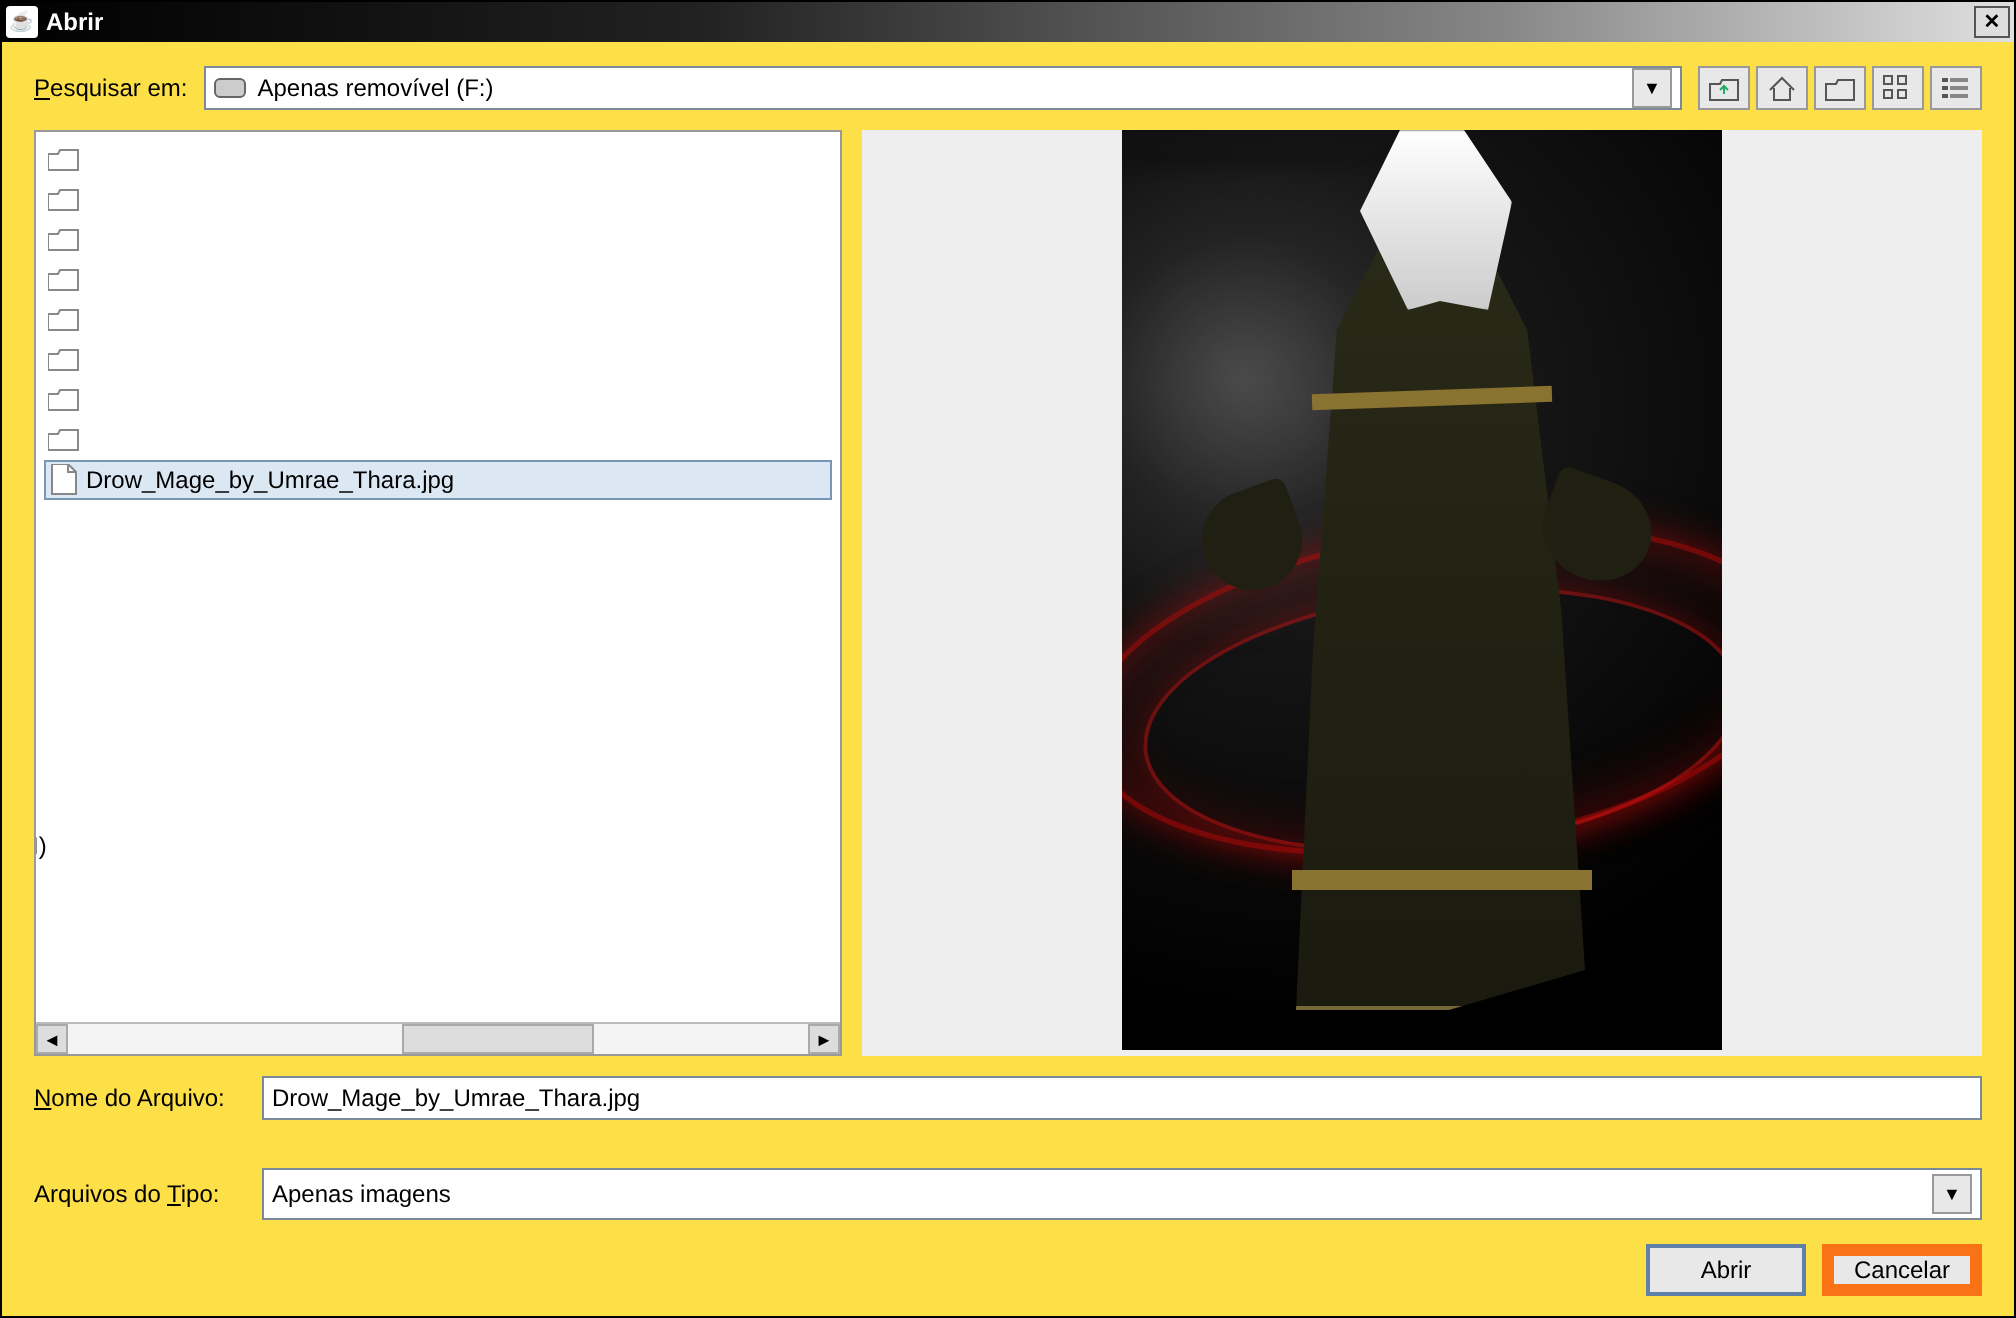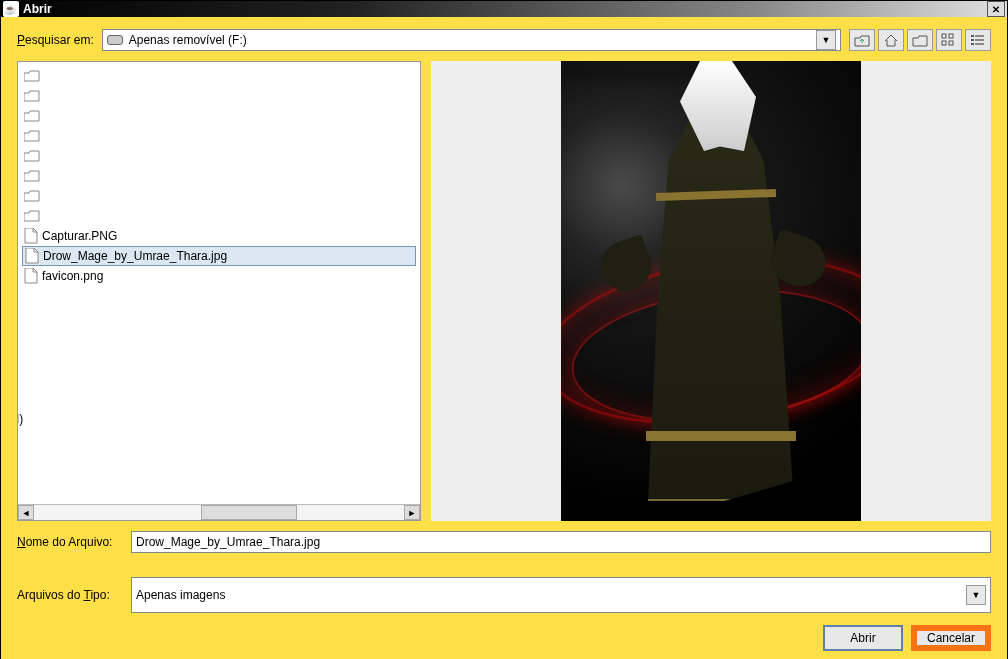--- a/index.html
+++ b/index.html
@@ -293,21 +293,21 @@
     padding: 0 4px;
     font-family: inherit;
     font-size: 12px;
   }
   .type-select {
     flex: 1;
     display: flex;
     align-items: center;
     border: 1px solid #7a8a99;
     background: #fff;
-    height: 36px;
+    height: 26px;
     padding: 0 4px;
   }
   .type-select .dd-arrow {
     width: 20px; height: 20px;
     border: 1px solid #999;
     background: #e8e8e8;
     display: flex;
     align-items: center;
     justify-content: center;
     margin-left: auto;
@@ -451,40 +451,26 @@
               <span></span>
             </div>
             <div class="file-item">
               <span class="folder-icon">
                 <svg width="16" height="12" viewBox="0 0 16 12">
                   <path d="M0 3 h5 l1 -2 h9 v10 h-15 z" fill="#fff" stroke="#888"></path>
                 </svg>
               </span>
               <span></span>
             </div>
-            <div class="file-item">
-              <span class="file-icon"><svg width="14" height="16" viewBox="0 0 14 16">
-                  <path d="M1 0 h8 l4 4 v11 h-12 z" fill="#fff" stroke="#888"></path>
-                  <path d="M9 0 v4 h4" fill="none" stroke="#888"></path>
-                </svg></span>
-              <span>Capturar.PNG</span>
-            </div>
             <div class="file-item selected">
               <span class="file-icon"><svg width="14" height="16" viewBox="0 0 14 16">
                   <path d="M1 0 h8 l4 4 v11 h-12 z" fill="#fff" stroke="#888"></path>
                   <path d="M9 0 v4 h4" fill="none" stroke="#888"></path>
                 </svg></span>
               <span>Drow_Mage_by_Umrae_Thara.jpg</span>
-            </div>
-            <div class="file-item">
-              <span class="file-icon"><svg width="14" height="16" viewBox="0 0 14 16">
-                  <path d="M1 0 h8 l4 4 v11 h-12 z" fill="#fff" stroke="#888"></path>
-                  <path d="M9 0 v4 h4" fill="none" stroke="#888"></path>
-                </svg></span>
-              <span>favicon.png</span>
             </div>
           </div>
         <div class="hscrollbar">
           <div class="hs-btn">◄</div>
           <div class="hs-track">
             <div class="hs-thumb"></div>
           </div>
           <div class="hs-btn">►</div>
         </div>
       </div>

